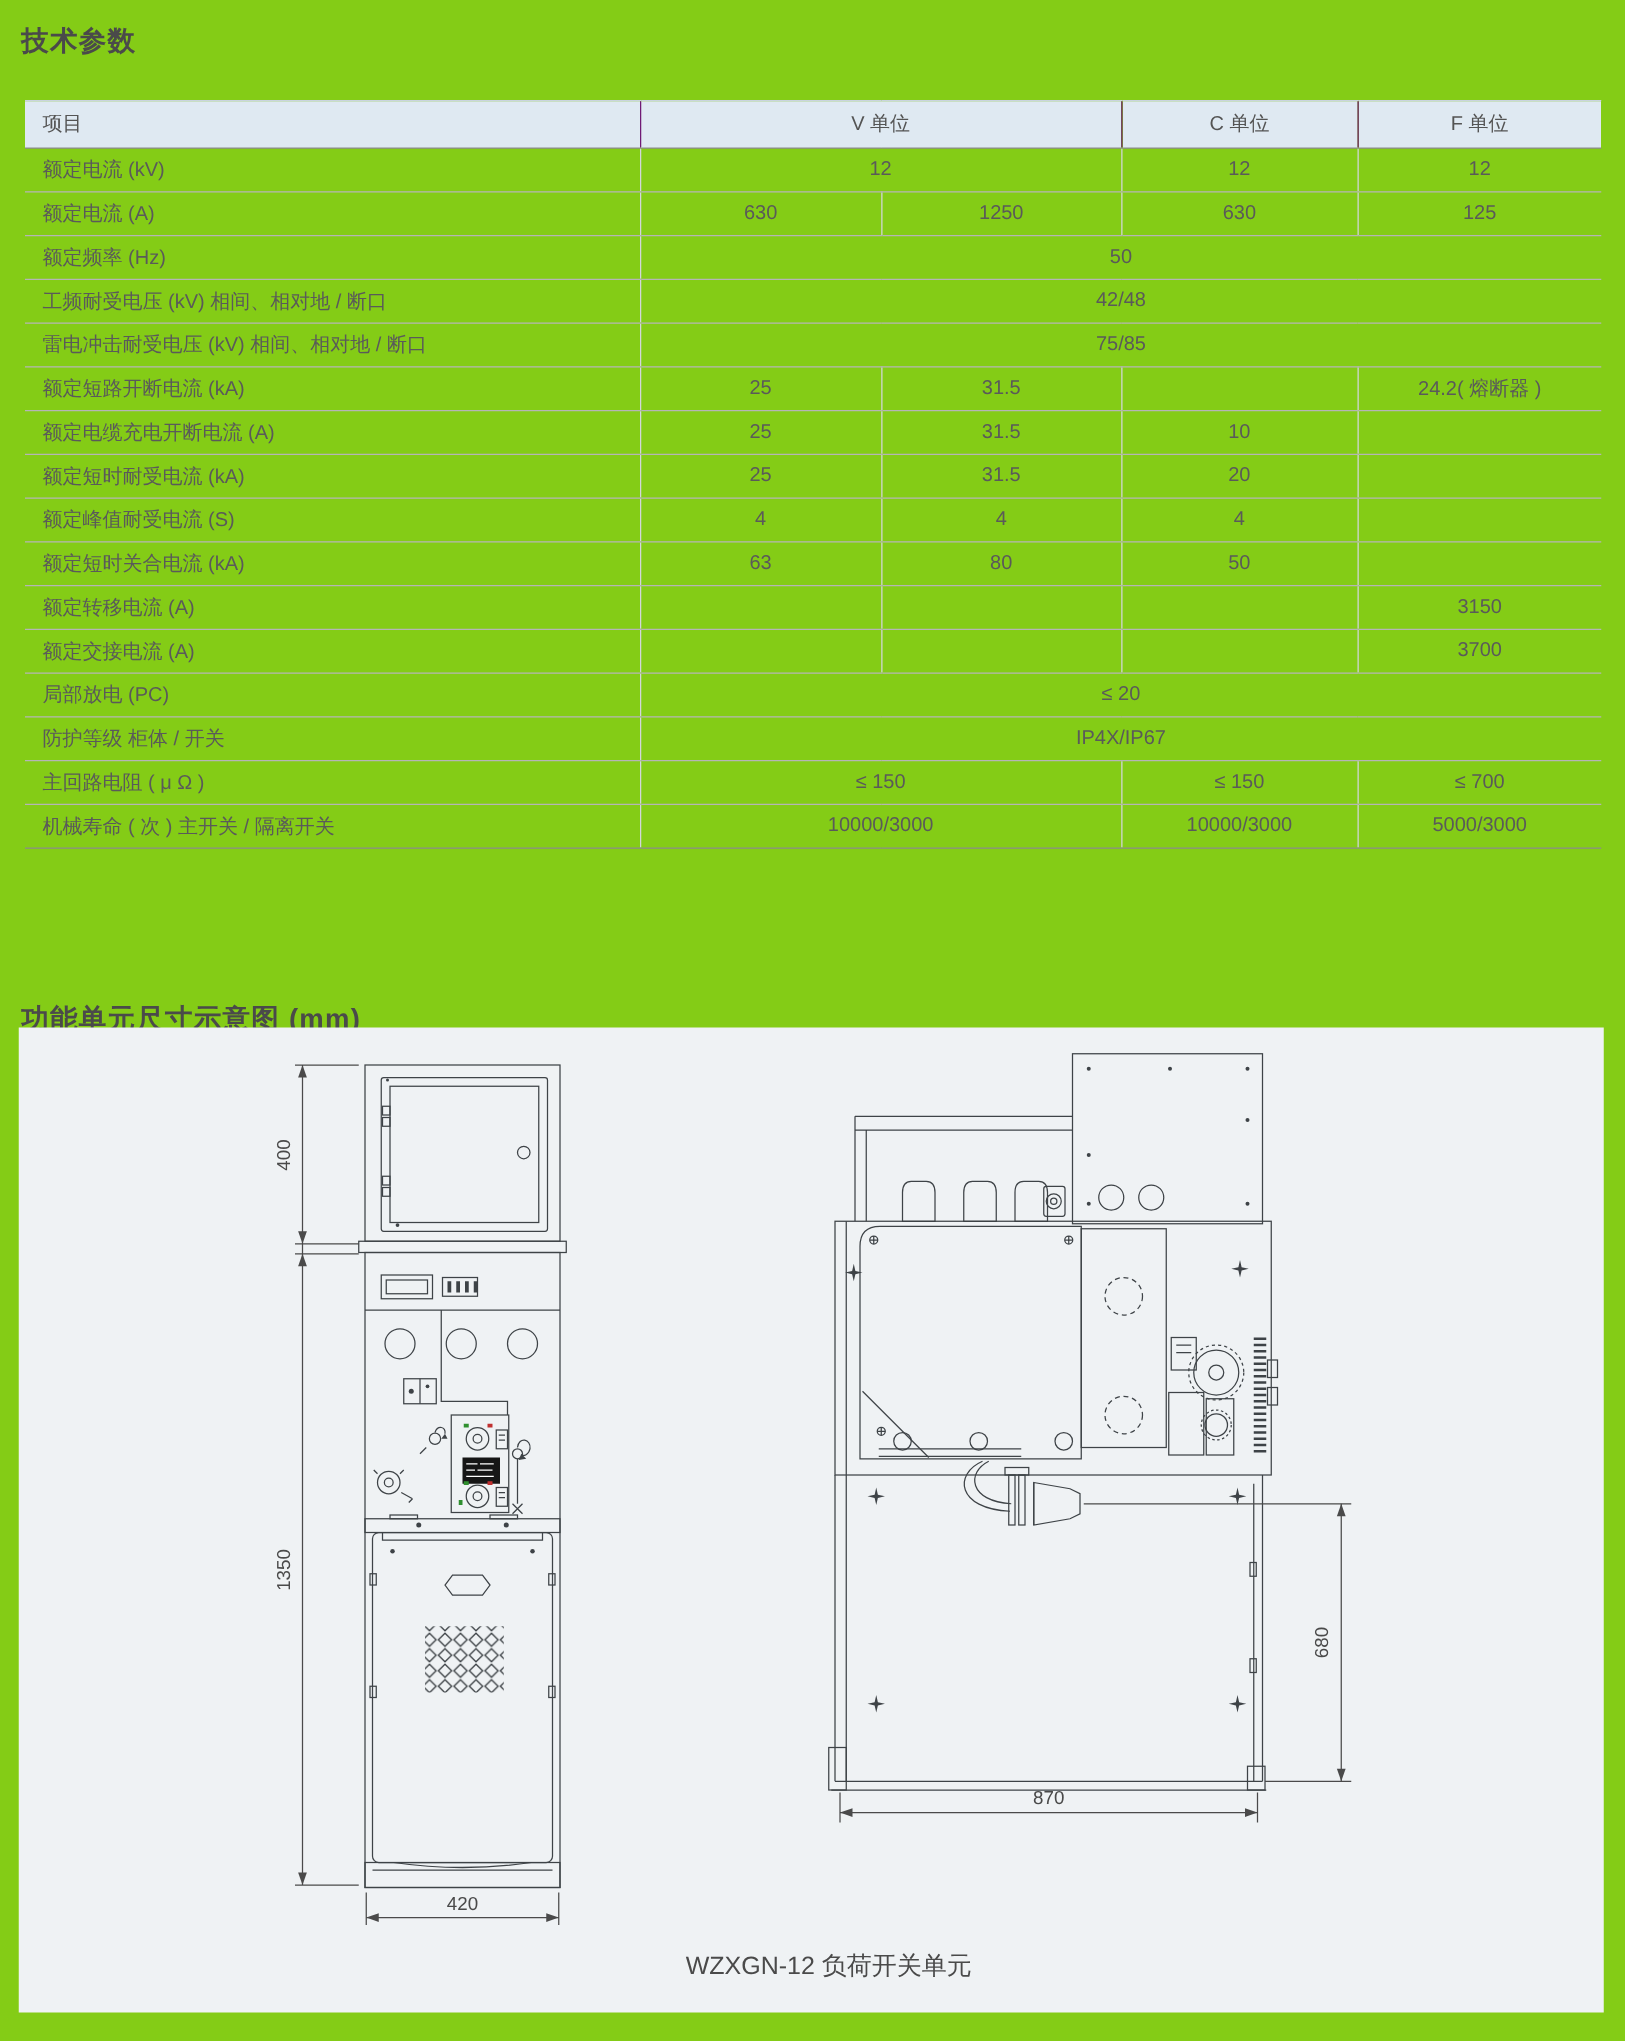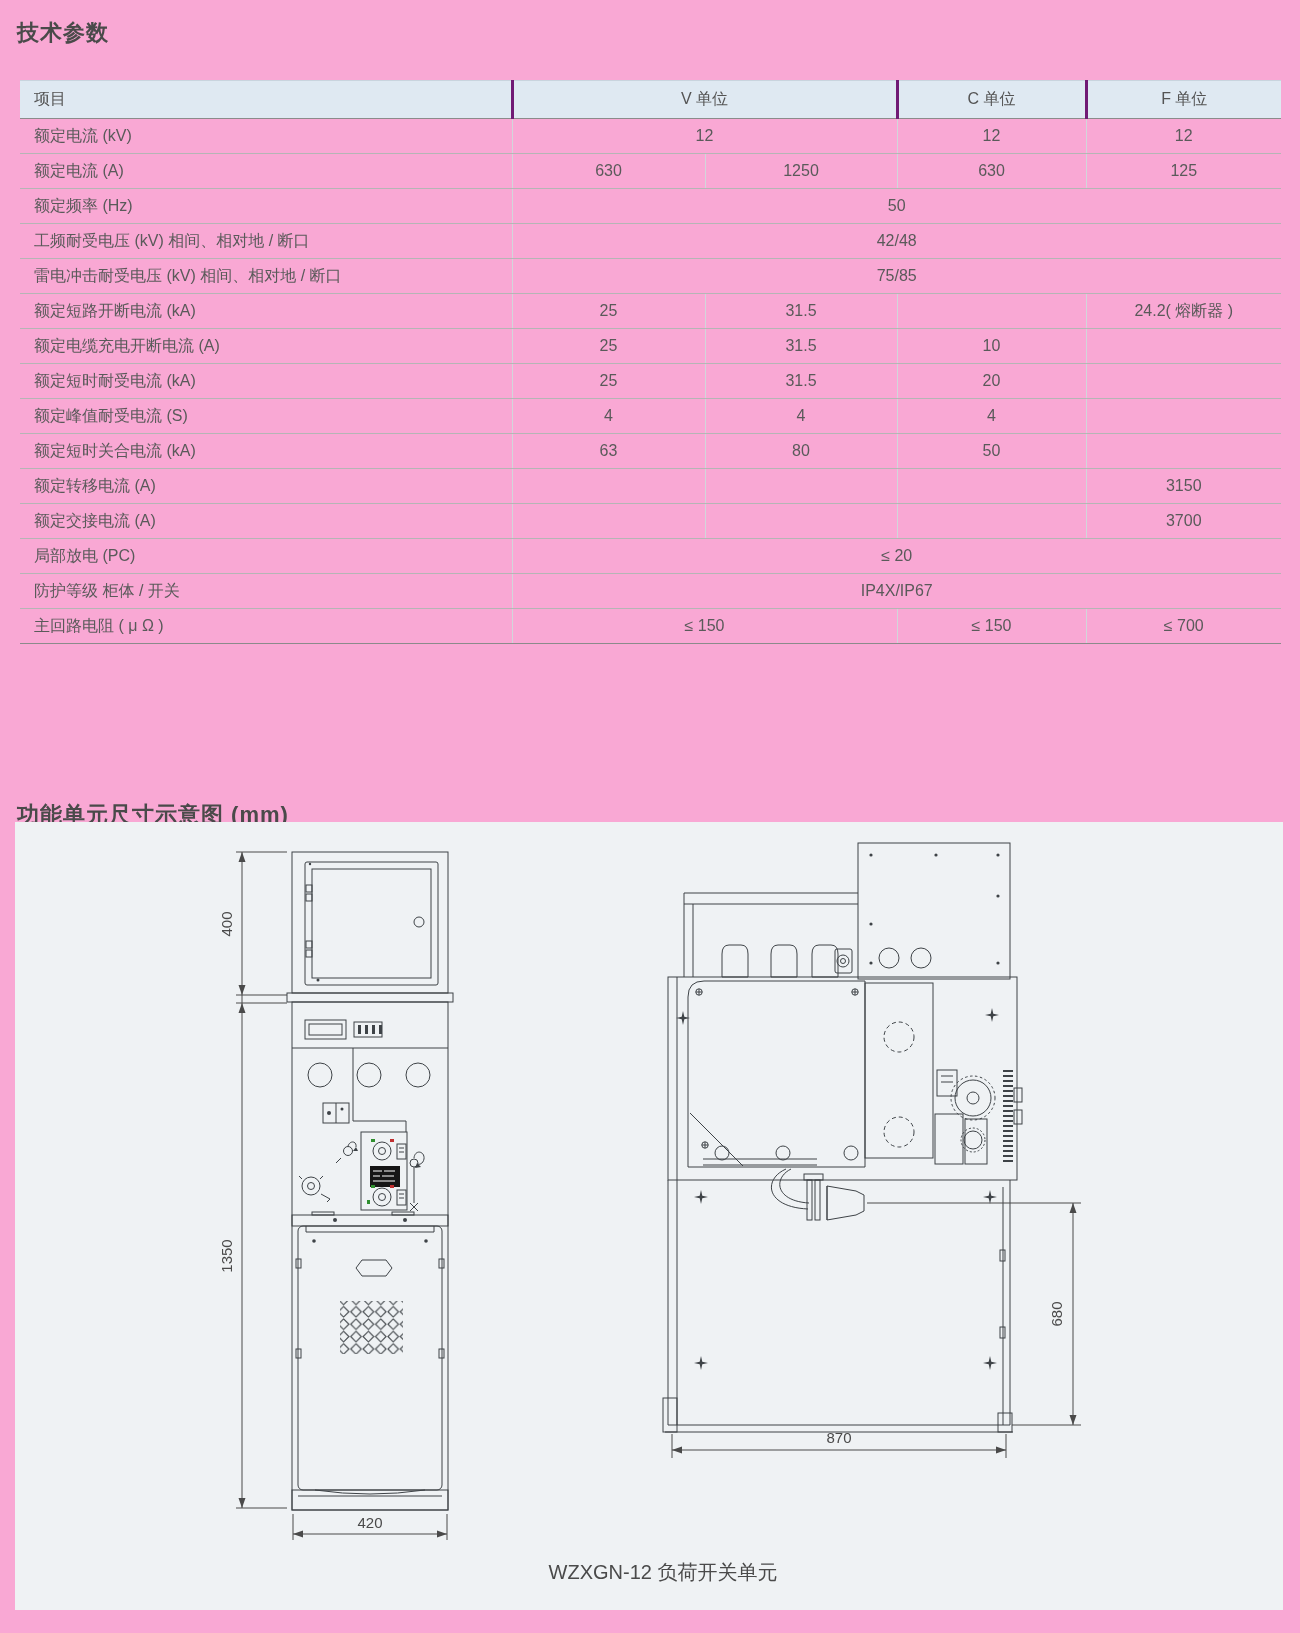--- a/index.html
+++ b/index.html
@@ -1,28 +1,28 @@
 <!DOCTYPE html>
 <html><head>
 <meta charset="utf-8">
 <style>
   html,body{margin:0;padding:0;background:#ffffff;}
-  .page{position:relative;width:1300px;height:1633px;background:#f9a8d4;overflow:hidden;
+  .page{position:relative;width:1300px;height:1633px;background:#84cc16;overflow:hidden;
         font-family:"Liberation Sans","DejaVu Sans",sans-serif;color:#555;}
   .sec-title{position:absolute;left:17px;margin:0;font-size:22px;font-weight:600;color:#4a4a4a;letter-spacing:1px;}
   #title-params{top:18px;}
   #title-diagram{top:800px;}
 
   table.spec{position:absolute;left:20px;top:80px;width:1261px;border-collapse:collapse;
              table-layout:fixed;font-size:16px;color:#5a5a5a;}
   table.spec td{height:34px;text-align:center;border-bottom:1px solid #b5b5b5;
                 border-left:1px solid #d2d6da;padding:0;white-space:nowrap;overflow:hidden;}
   table.spec td:first-child{border-left:none;text-align:left;padding-left:14px;}
   table.spec tr.hdr td{background:#dfe9f2;height:37px;border-top:1px solid #c9d4de;
-                       border-bottom:1px solid #8b8b8b;border-left:3px solid #701a75;color:#545454;}
+                       border-bottom:1px solid #8b8b8b;border-left:1px solid #701a75;color:#545454;}
   table.spec tr.hdr td:first-child{border-left:none;}
   table.spec tr:last-child td{border-bottom:1px solid #8b8b8b;}
 
   .panel{position:absolute;left:15px;top:822px;width:1268px;height:788px;background:#eff2f4;}
   .panel svg{position:absolute;left:0;top:0;}
   .dimtxt{fill:#4a4a4a;font-size:15px;font-family:"Liberation Sans","DejaVu Sans",sans-serif;}
   .cap{fill:#4a4a4a;font-size:20px;font-family:"Liberation Sans","DejaVu Sans",sans-serif;}
 </style>
 </head>
 <body>
@@ -126,20 +126,26 @@
         </tr>
         <tr>
           <td>防护等级 柜体 / 开关</td>
           <td colspan="4">IP4X/IP67</td>
         </tr>
         <tr>
           <td>主回路电阻 ( μ Ω )</td>
           <td colspan="2">≤ 150</td>
           <td>≤ 150</td>
           <td>≤ 700</td>
+        </tr>
+        <tr>
+          <td>机械寿命 ( 次 ) 主开关 / 隔离开关</td>
+          <td colspan="2">10000/3000</td>
+          <td>10000/3000</td>
+          <td>5000/3000</td>
         </tr>
       </tbody>
   </table>
 
   <h2 class="sec-title" id="title-diagram">功能单元尺寸示意图 (mm)</h2>
 
   <div class="panel">
     <svg width="1268" height="788" viewBox="0 0 1268 788">
       <defs>
         <pattern id="mesh" width="12.4" height="12.4" patternUnits="userSpaceOnUse">

